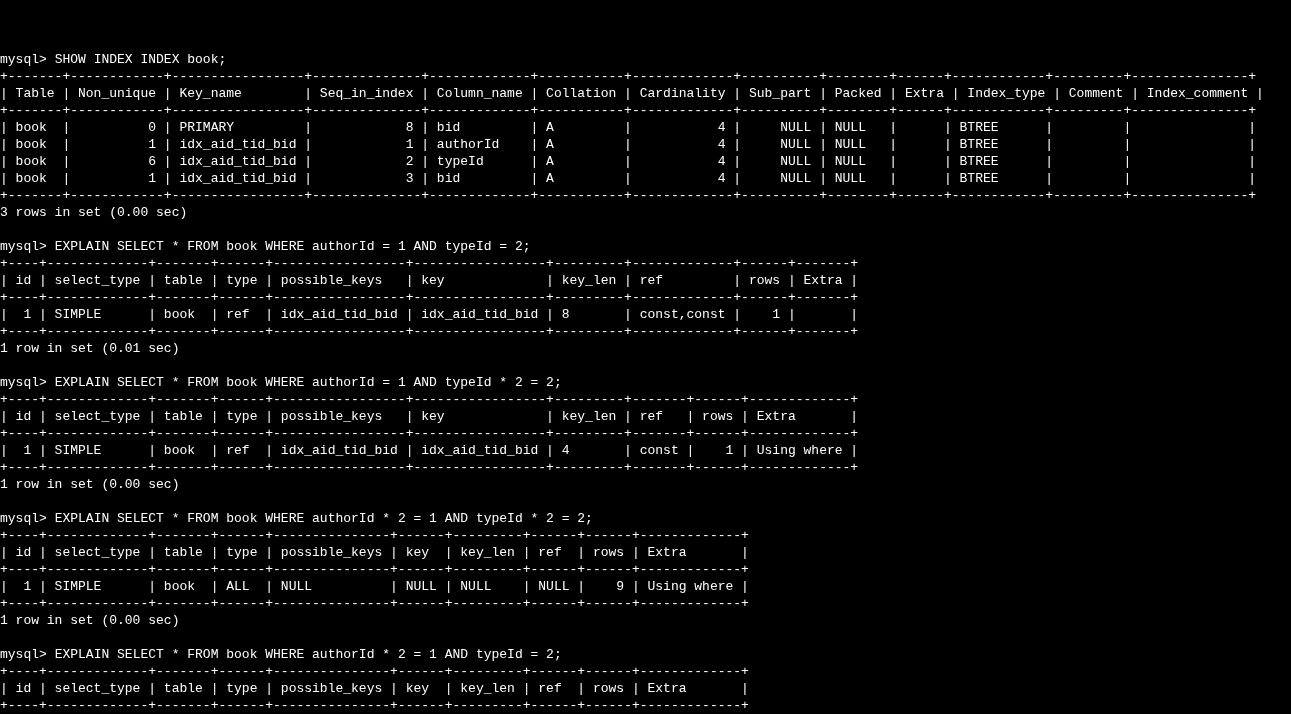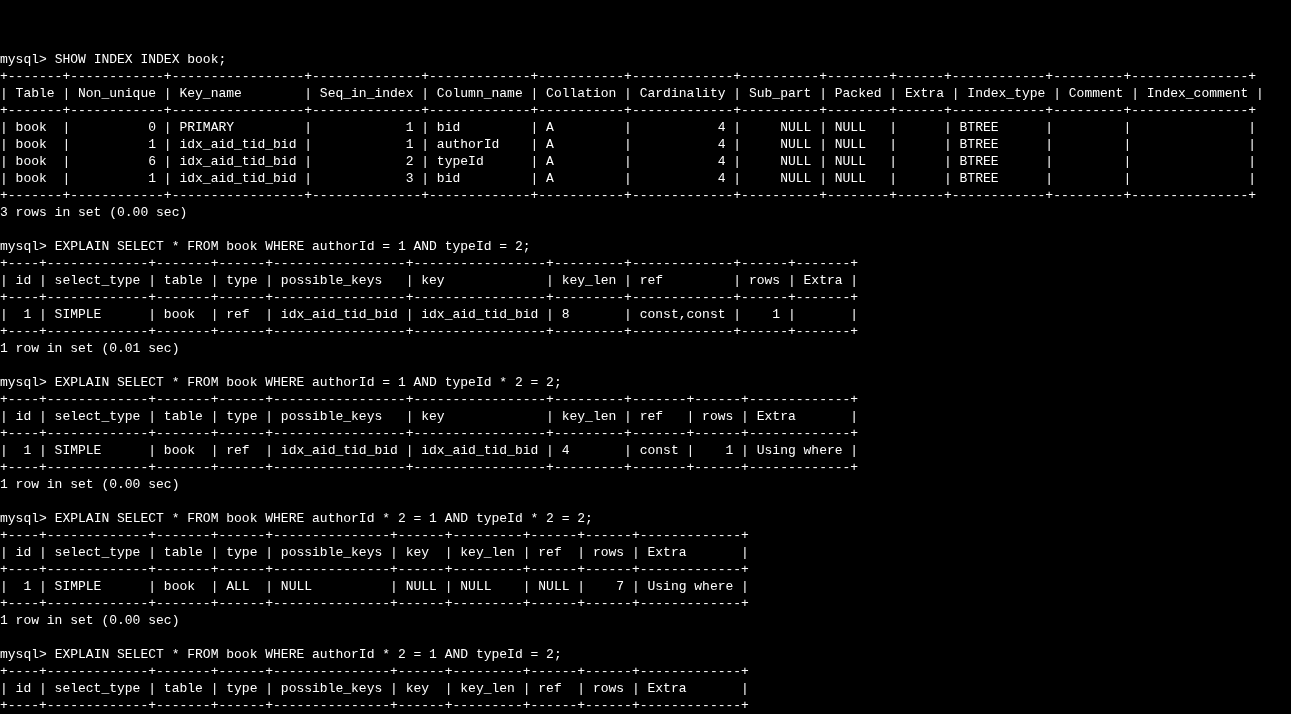--- a/index.html
+++ b/index.html
@@ -18,21 +18,21 @@
   }
 </style>
 </head>
 <body>
 
 
 <div id="terminal"><span>mysql&gt;</span> <span>SHOW INDEX INDEX book;</span>
 <span>+-------+------------+-----------------+--------------+-------------+-----------+-------------+----------+--------+------+------------+---------+---------------+</span>
 <span>| Table | Non_unique | Key_name        | Seq_in_index | Column_name | Collation | Cardinality | Sub_part | Packed | Extra | Index_type | Comment | Index_comment |</span>
 <span>+-------+------------+-----------------+--------------+-------------+-----------+-------------+----------+--------+------+------------+---------+---------------+</span>
-<span>| book  |          0 | PRIMARY         |            1 | bid         | A         |           4 |     NULL | NULL   |      | BTREE      |         |               |</span>
+<span>| book  |          0 | PRIMARY         |            8 | bid         | A         |           4 |     NULL | NULL   |      | BTREE      |         |               |</span>
 <span>| book  |          1 | idx_aid_tid_bid |            1 | authorId    | A         |           4 |     NULL | NULL   |      | BTREE      |         |               |</span>
 <span>| book  |          6 | idx_aid_tid_bid |            2 | typeId      | A         |           4 |     NULL | NULL   |      | BTREE      |         |               |</span>
 <span>| book  |          1 | idx_aid_tid_bid |            3 | bid         | A         |           4 |     NULL | NULL   |      | BTREE      |         |               |</span>
 <span>+-------+------------+-----------------+--------------+-------------+-----------+-------------+----------+--------+------+------------+---------+---------------+</span>
 <span>3 rows in set (0.00 sec)</span>
 
 <span>mysql&gt;</span> <span>EXPLAIN SELECT * FROM book WHERE authorId = 1 AND typeId = 2;</span>
 <span>+----+-------------+-------+------+-----------------+-----------------+---------+-------------+------+-------+</span>
 <span>| id | select_type | table | type | possible_keys   | key             | key_len | ref         | rows | Extra |</span>
 <span>+----+-------------+-------+------+-----------------+-----------------+---------+-------------+------+-------+</span>
@@ -45,21 +45,21 @@
 <span>| id | select_type | table | type | possible_keys   | key             | key_len | ref   | rows | Extra       |</span>
 <span>+----+-------------+-------+------+-----------------+-----------------+---------+-------+------+-------------+</span>
 <span>|  1 | SIMPLE      | book  | ref  | idx_aid_tid_bid | idx_aid_tid_bid | 4       | const |    1 | Using where |</span>
 <span>+----+-------------+-------+------+-----------------+-----------------+---------+-------+------+-------------+</span>
 <span>1 row in set (0.00 sec)</span>
 
 <span>mysql&gt;</span> <span>EXPLAIN SELECT * FROM book WHERE authorId * 2 = 1 AND typeId * 2 = 2;</span>
 <span>+----+-------------+-------+------+---------------+------+---------+------+------+-------------+</span>
 <span>| id | select_type | table | type | possible_keys | key  | key_len | ref  | rows | Extra       |</span>
 <span>+----+-------------+-------+------+---------------+------+---------+------+------+-------------+</span>
-<span>|  1 | SIMPLE      | book  | ALL  | NULL          | NULL | NULL    | NULL |    7 | Using where |</span>
+<span>|  1 | SIMPLE      | book  | ALL  | NULL          | NULL | NULL    | NULL |    9 | Using where |</span>
 <span>+----+-------------+-------+------+---------------+------+---------+------+------+-------------+</span>
 <span>1 row in set (0.00 sec)</span>
 
 <span>mysql&gt;</span> <span>EXPLAIN SELECT * FROM book WHERE authorId * 2 = 1 AND typeId = 2;</span>
 <span>+----+-------------+-------+------+---------------+------+---------+------+------+-------------+</span>
 <span>| id | select_type | table | type | possible_keys | key  | key_len | ref  | rows | Extra       |</span>
 <span>+----+-------------+-------+------+---------------+------+---------+------+------+-------------+</span>
 
 
 

